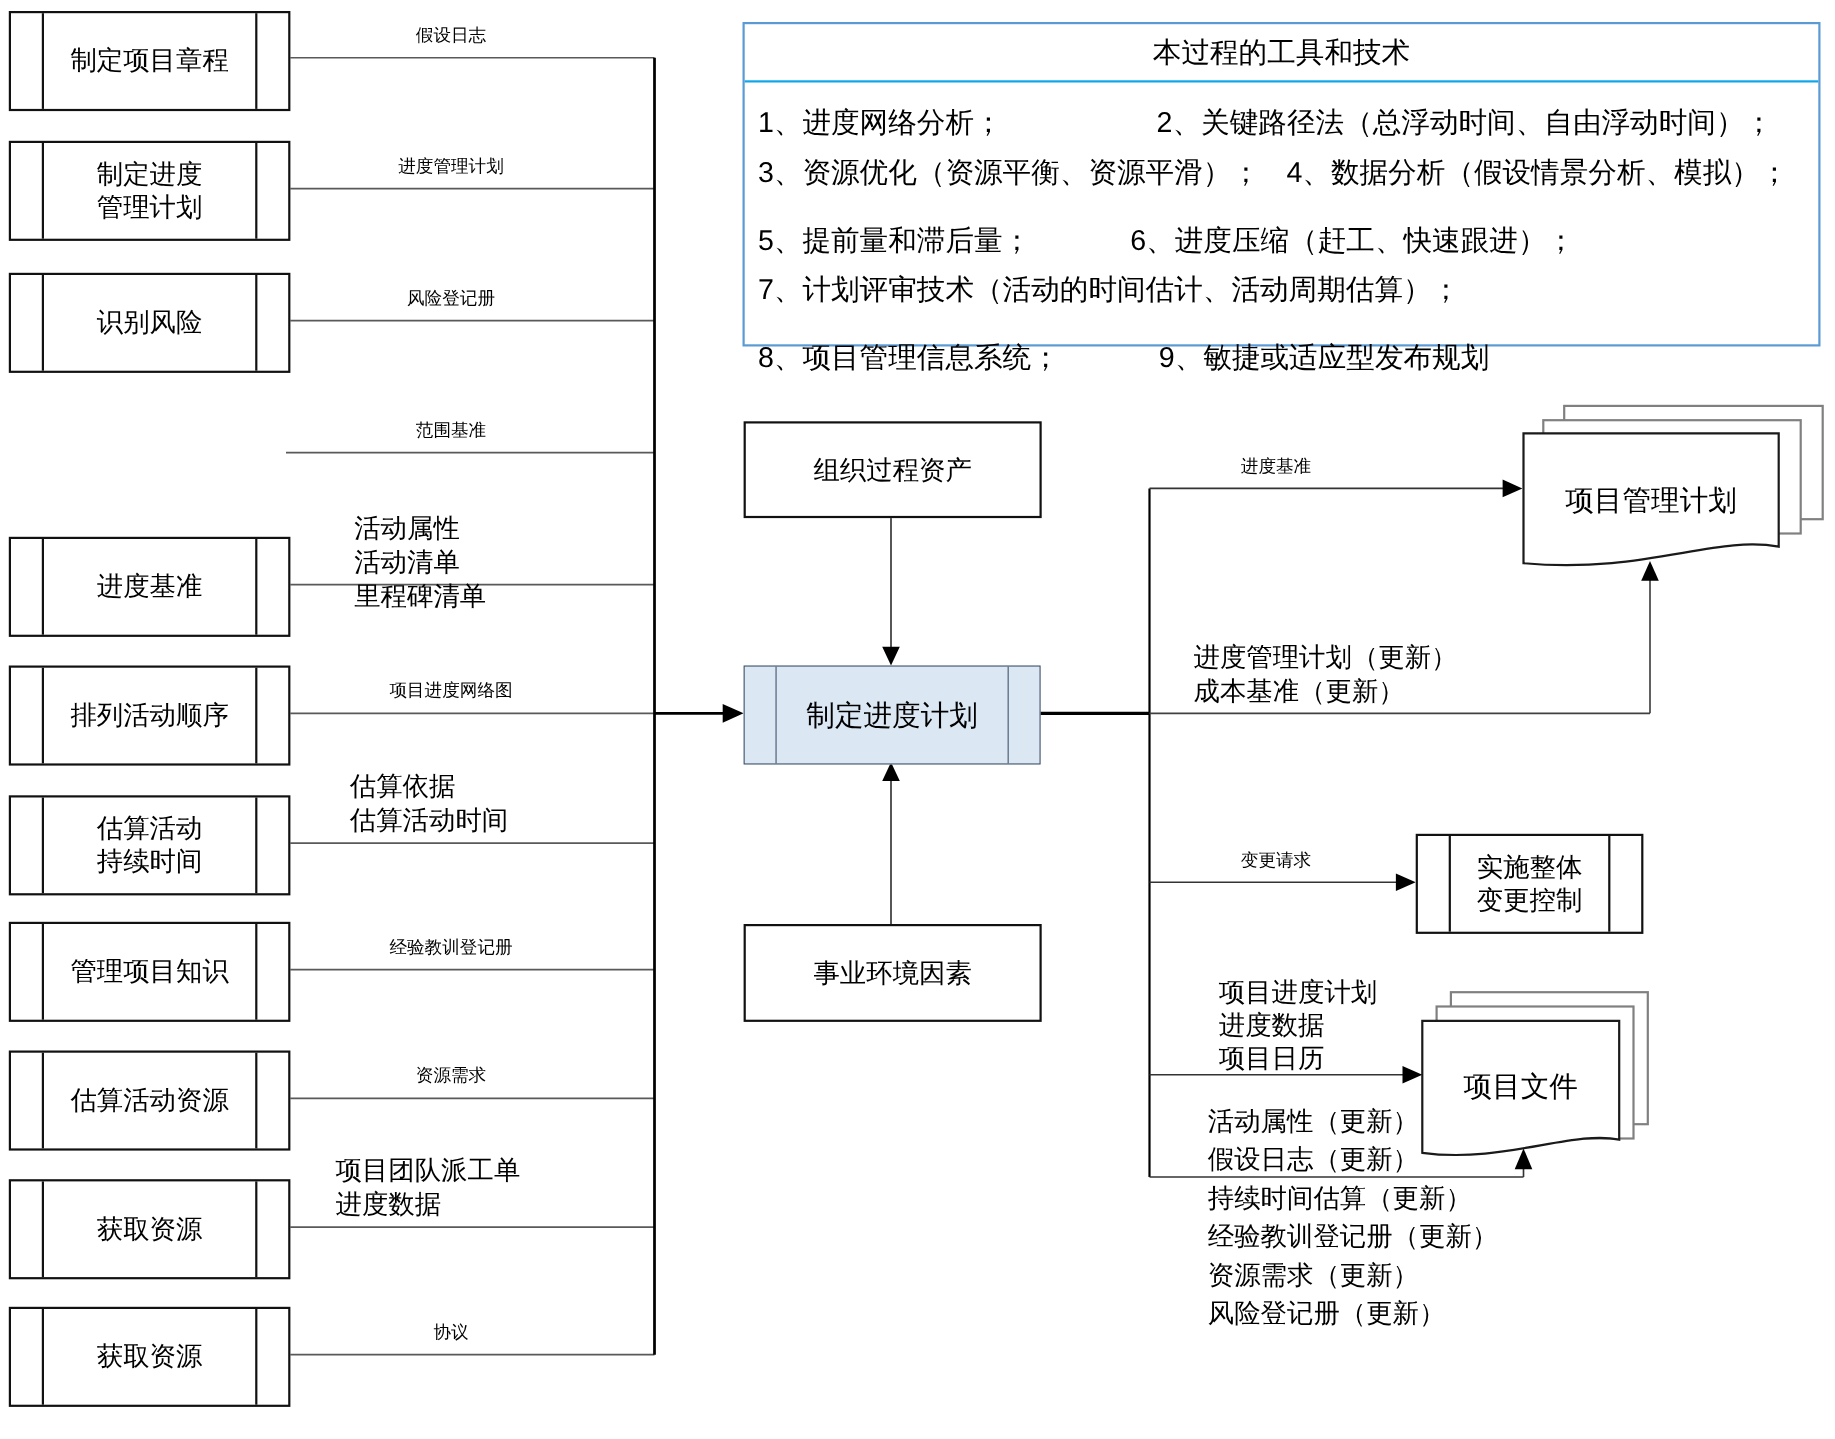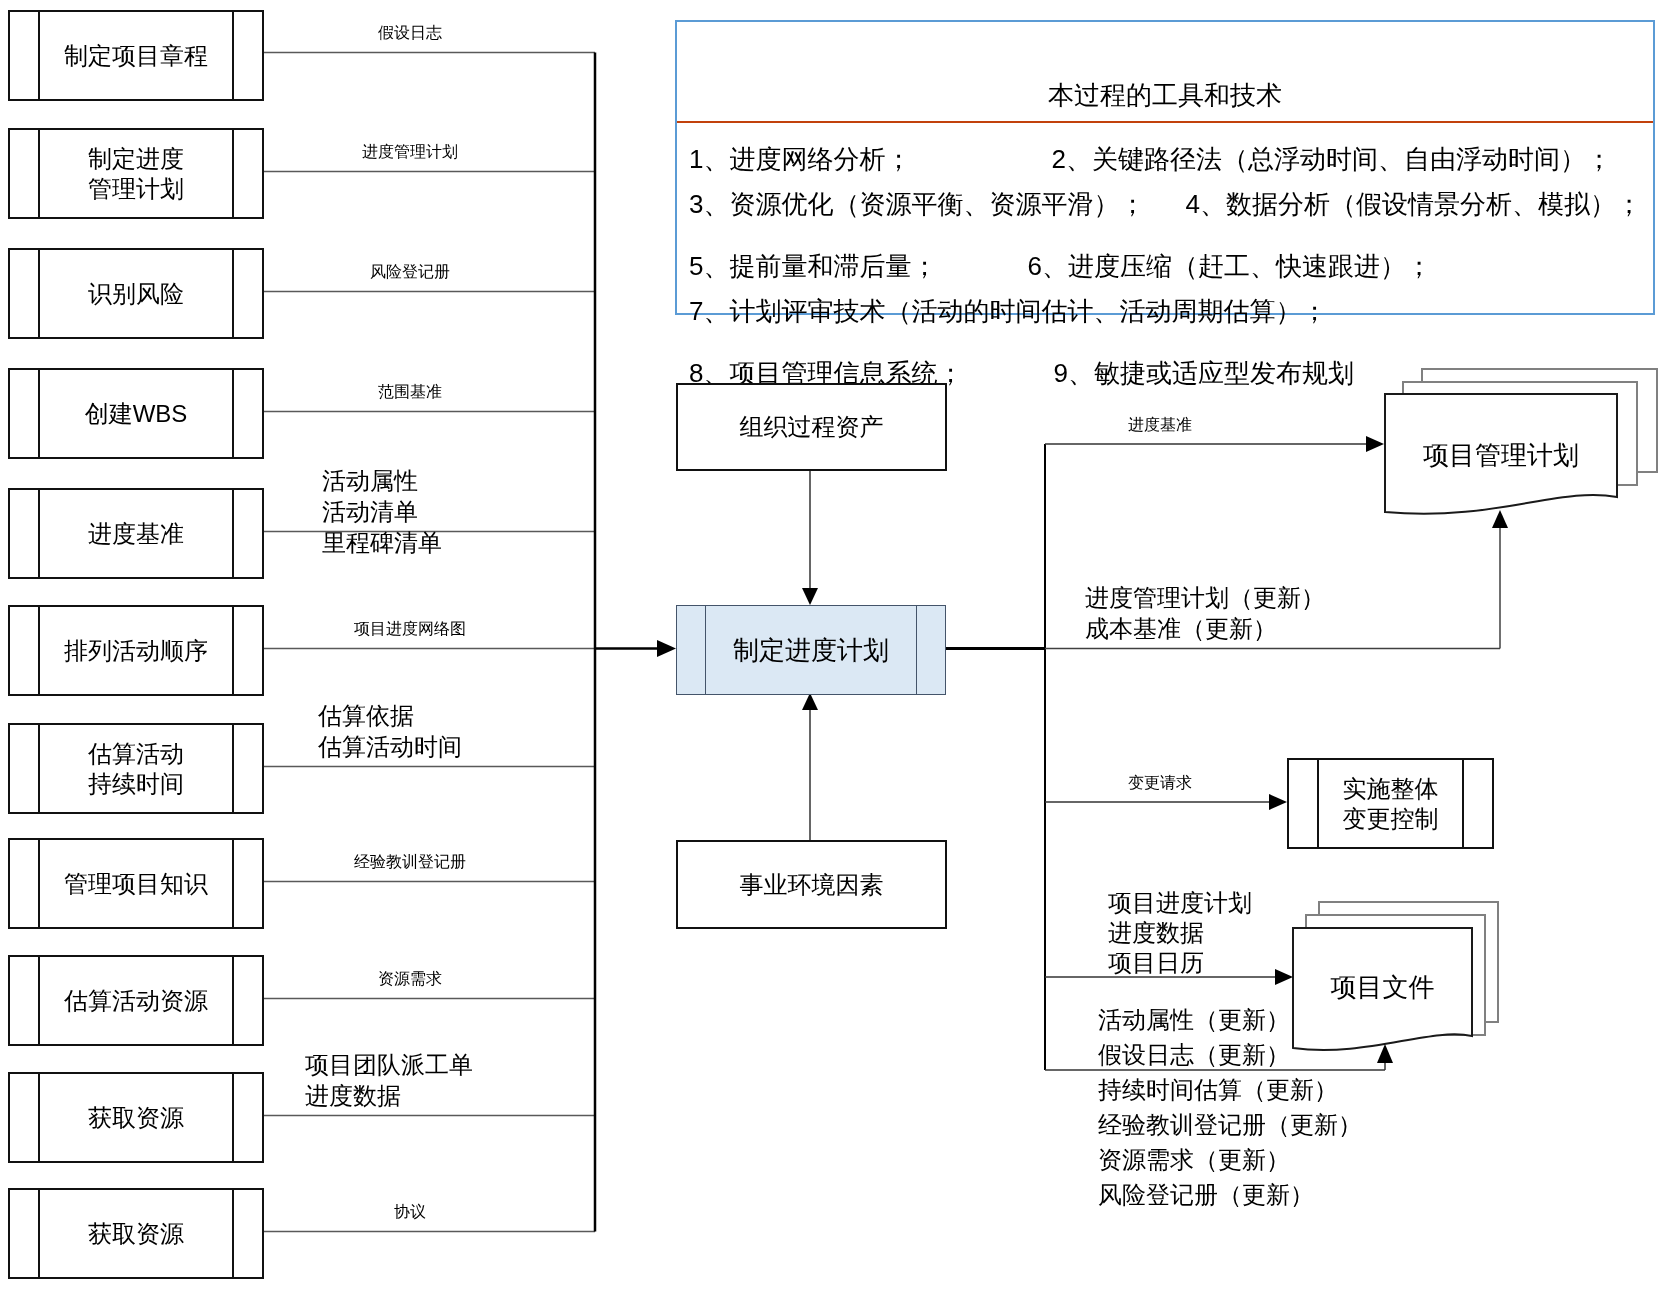--- a/index.html
+++ b/index.html
@@ -28,27 +28,27 @@
         text-align:center;white-space:nowrap;}
   .wire-label-block{position:absolute;z-index:3;font-size:24px;text-align:left;
         white-space:nowrap;}
   .lh31 div{line-height:31px;}
   .lh30 div{line-height:30px;}
   .lh35 div{line-height:35px;}
 
   
   .tools{position:absolute;left:675px;top:20px;width:980px;height:295px;
         border:2px solid #5b9bd5;background:#fff;z-index:2;box-sizing:border-box;}
-  .tools .tools-title{height:51px;border-bottom:2px solid #c2410c;
+  .tools .tools-title{height:51px;border-bottom:2px solid #0ea5e9;
         display:flex;align-items:center;justify-content:center;
-        font-size:26px;margin-top:48px;}
+        font-size:26px;}
   .tools .tools-rows{padding:14px 0 0 12px;}
   .tools .tools-row{height:45px;display:flex;align-items:center;font-size:26px;white-space:nowrap;}
   .tools .tools-row.g140{gap:140px;}
-  .tools .tools-row.g40{gap:40px;}
+  .tools .tools-row.g40{gap:24px;}
   .tools .tools-row.g90{gap:90px;margin-top:17px;}
 
   
   .doc-label{position:absolute;z-index:3;font-size:26px;text-align:center;}
 </style>
 </head>
 <body>
 
 <div class="stage">
 
@@ -138,25 +138,20 @@
     <div>
       <div>制定进度</div>
       <div>管理计划</div>
     </div>
   </div>
   <div class="pbox" style="left:8px;top:248px;width:252px;height:87px">
     <div>
         <div>识别风险</div>
       </div>
   </div>
-  <div class="pbox" style="left:8px;top:368px;width:252px;height:87px">
-    <div>
-        <div>创建WBS</div>
-      </div>
-  </div>
   <div class="pbox" style="left:8px;top:488px;width:252px;height:87px">
     <div>
         <div>进度基准</div>
       </div>
   </div>
   <div class="pbox" style="left:8px;top:605px;width:252px;height:87px">
     <div>
         <div>排列活动顺序</div>
       </div>
   </div>

